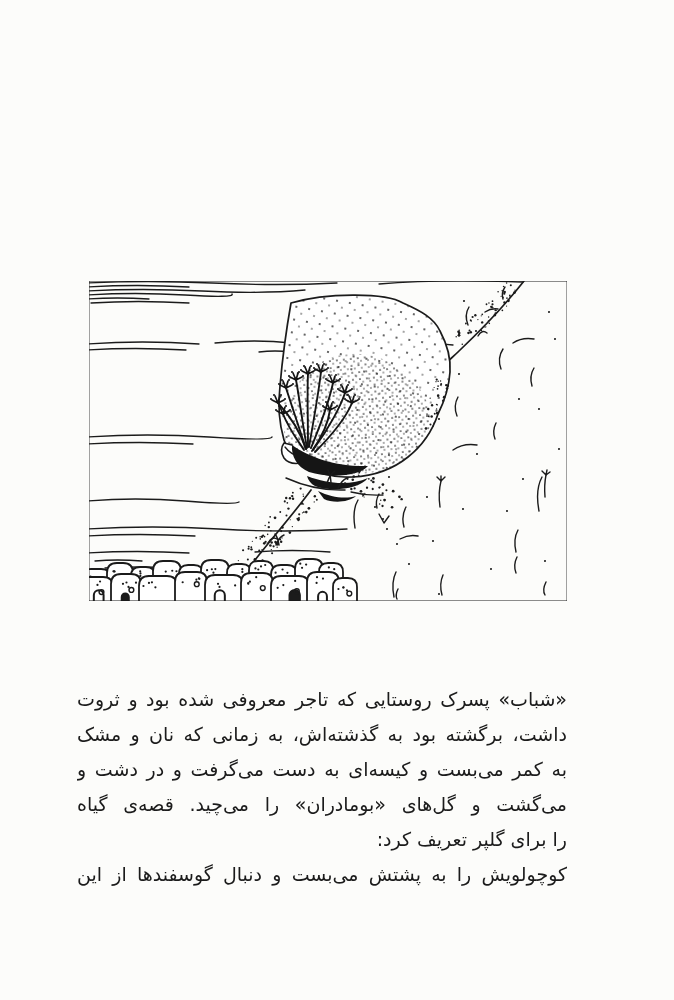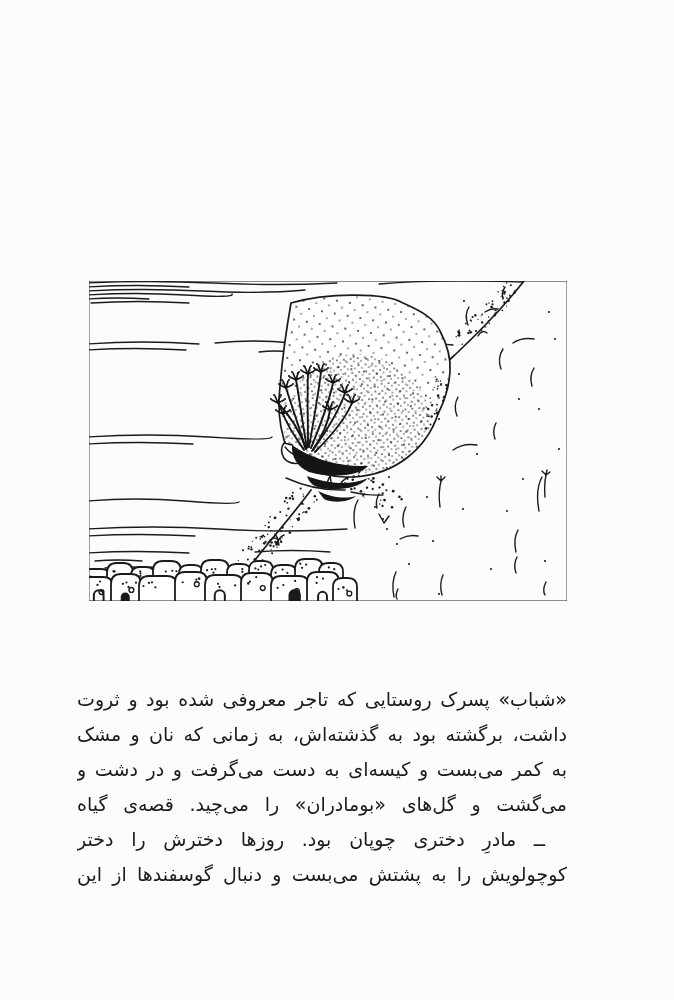--- a/index.html
+++ b/index.html
@@ -611,17 +611,17 @@
         <rect x="1.2" y="1.2" width="479.6" height="321.6" fill="none" stroke="#1b1b1b" stroke-width="2.4"></rect>
       </g>
     </svg>
   </figure>
 
   <div class="story-text">
     <p class="line">«شباب» پسرک روستایی که تاجر معروفی شده بود و ثروت بسیار</p>
     <p class="line">داشت، برگشته بود به گذشته‌اش، به زمانی که نان و مشک آبش را</p>
     <p class="line">به کمر می‌بست و کیسه‌ای به دست می‌گرفت و در دشت و کوه</p>
     <p class="line">می‌گشت و گل‌های «بومادران» را می‌چید. قصه‌ی گیاه «بومادران»</p>
-    <p class="line indent">ــ مادرِ دختری چوپان بود. روزها دخترش را دختر</p>
+    <p class="line para-end">را برای گلپر تعریف کرد:</p>
     <p class="line">کوچولویش را به پشتش می‌بست و دنبال گوسفندها از این دشت</p>
   </div>
 
 </div>
 
 </body></html>

